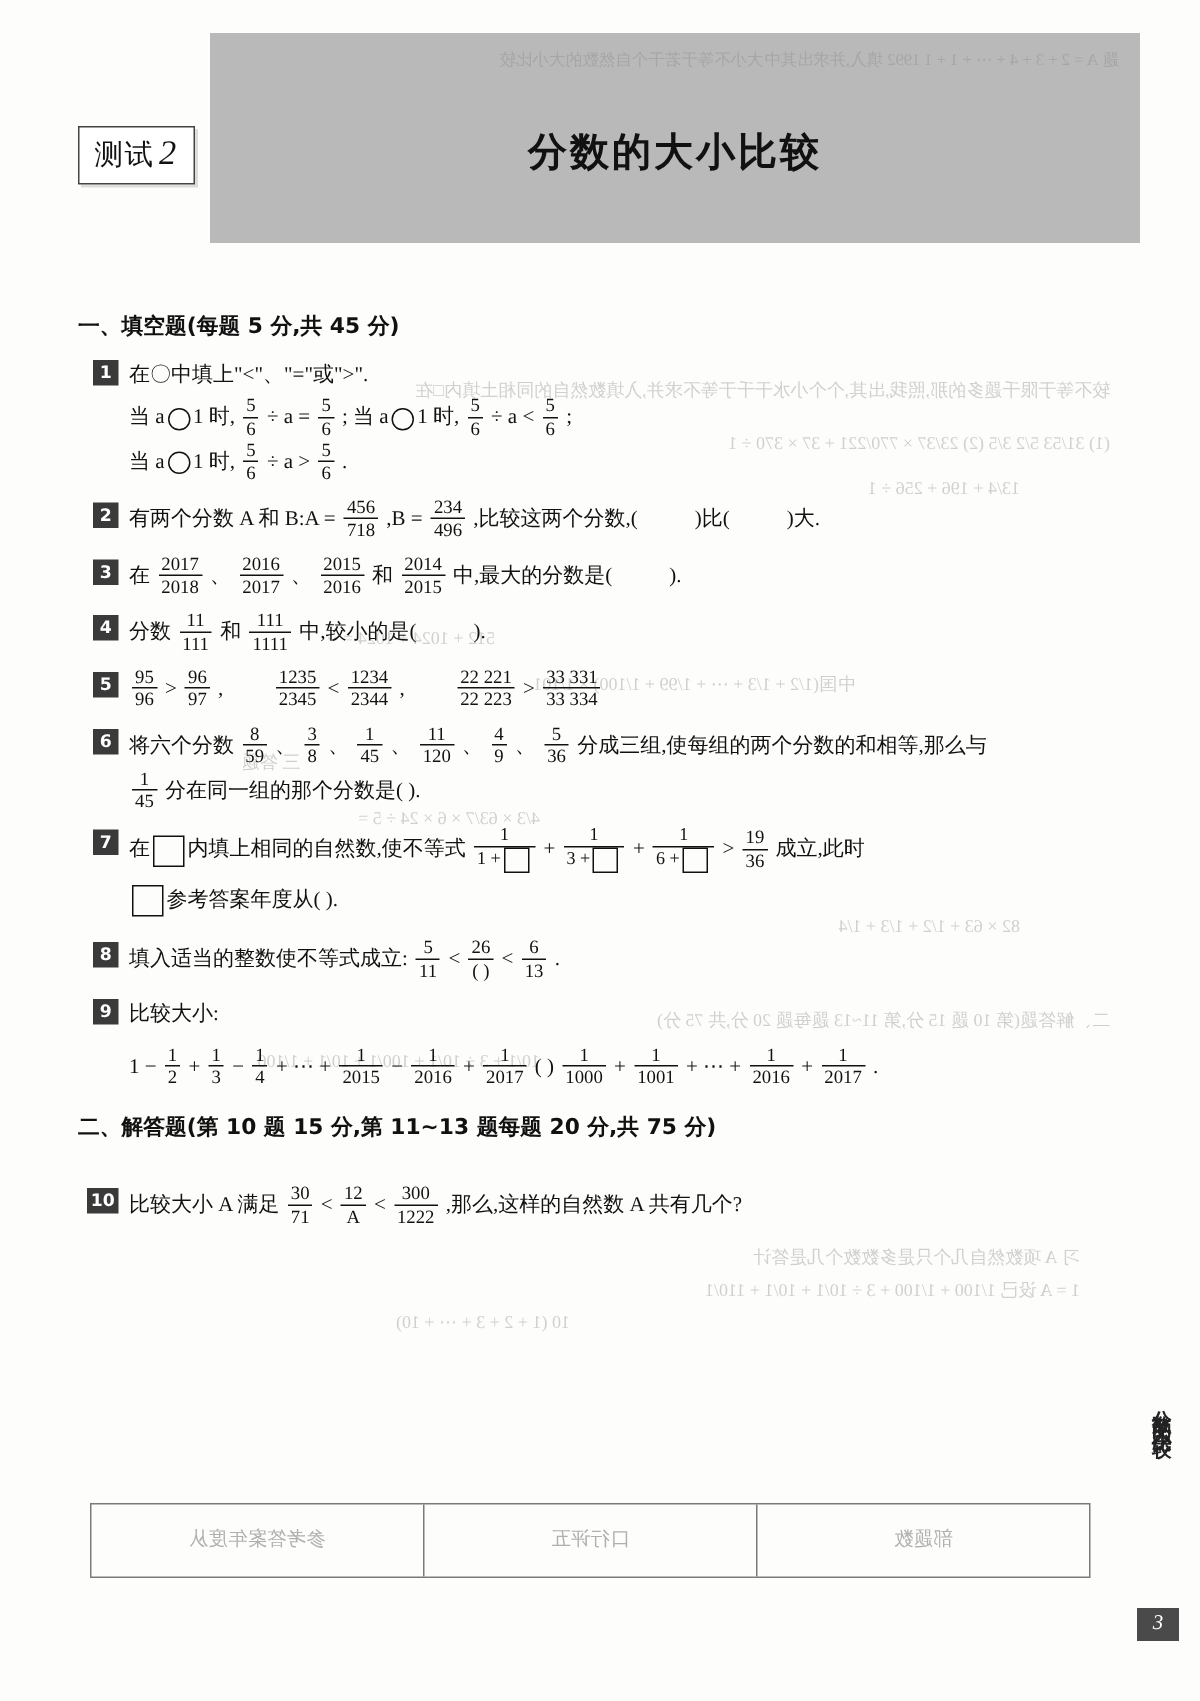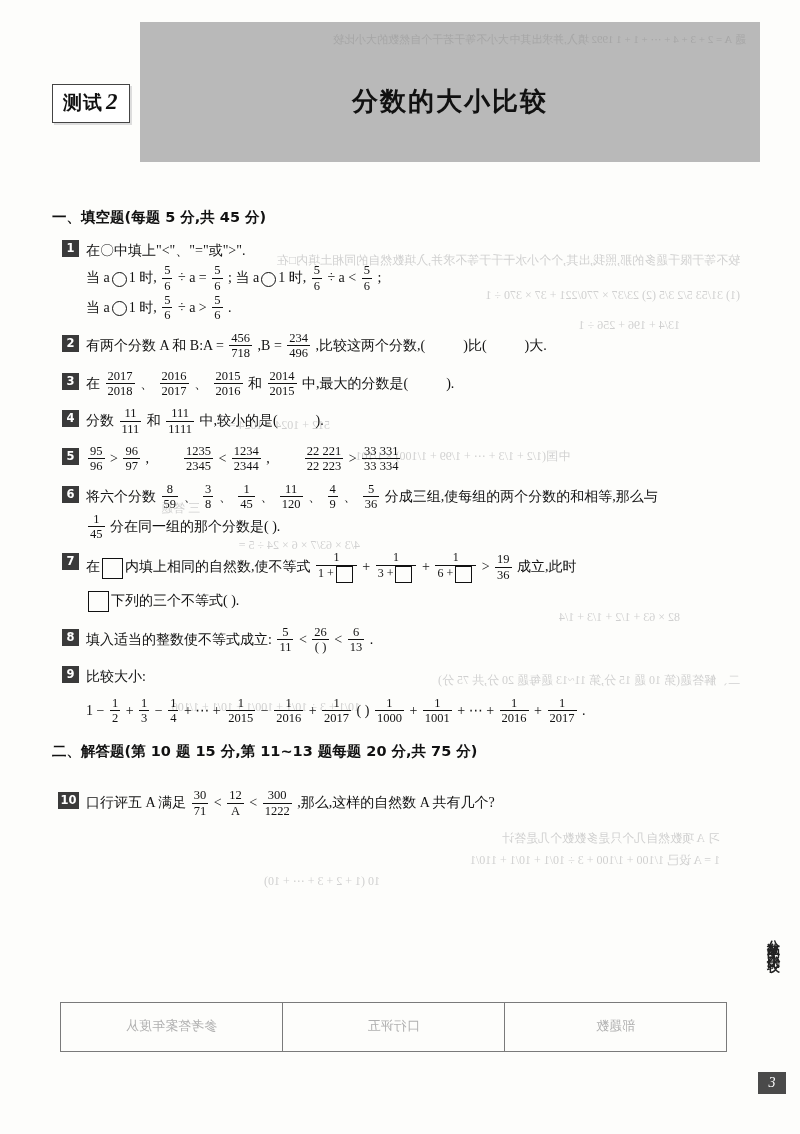--- a/index.html
+++ b/index.html
@@ -44,21 +44,21 @@
   }
   
   .test-label{
     position:absolute;
     left:52px;top:84px;
     background:#ffffff;
     border:1px solid #444;
     padding:4px 10px 6px 10px;
     font-family:"DejaVu Sans", sans-serif;
     font-size:19px;
-    font-weight:bold;
+    font-weight:normal;
     letter-spacing:1px;
     box-shadow:2px 2px 0 #ddd;
   }
   .test-label .num{
     font-family:"Liberation Serif", serif;
     font-style:italic;
     font-size:23px;
     margin-left:3px;
   }
   
@@ -324,21 +324,21 @@
       </span>
       <span>+</span>
       <span class="fr" style="font-size:12px;">
         <span class="n">1</span>
         <span class="d"><span>6 +</span><span class="sq"></span></span>
       </span>
       <span>&gt;</span>
       <span class="fr"><span class="n">19</span><span class="d">36</span></span>
       <span>成立,此时</span>
       <span class="line">
-        <span class="sqbig"></span><span>下列的三个不等式(           ).</span>
+        <span class="sqbig"></span><span>参考答案年度从(           ).</span>
       </span>
     </div>
 
     <div class="q">
       <span class="qnum">8</span>
       <span>填入适当的整数使不等式成立:</span>
       <span class="fr"><span class="n">5</span><span class="d">11</span></span>
       <span>&lt;</span>
       <span class="fr"><span class="n">26</span><span class="d">( )</span></span>
       <span>&lt;</span>
@@ -371,21 +371,21 @@
         <span>+</span>
         <span class="fr"><span class="n">1</span><span class="d">2017</span></span>
         <span>.</span>
       </span>
     </div>
 
     <div class="section-title" style="margin-top:16px;">二、解答题(第 10 题 15 分,第 11~13 题每题 20 分,共 75 分)</div>
 
     <div class="q" style="margin-top:28px;">
       <span class="qnum" style="width:21px;left:6px;">10</span>
-      <span>口行评五 A 满足</span>
+      <span>比较大小 A 满足</span>
       <span class="fr"><span class="n">30</span><span class="d">71</span></span>
       <span>&lt;</span>
       <span class="fr"><span class="n">12</span><span class="d">A</span></span>
       <span>&lt;</span>
       <span class="fr"><span class="n">300</span><span class="d">1222</span></span>
       <span>,那么,这样的自然数 A 共有几个?</span>
     </div>
 
   </div>
 

